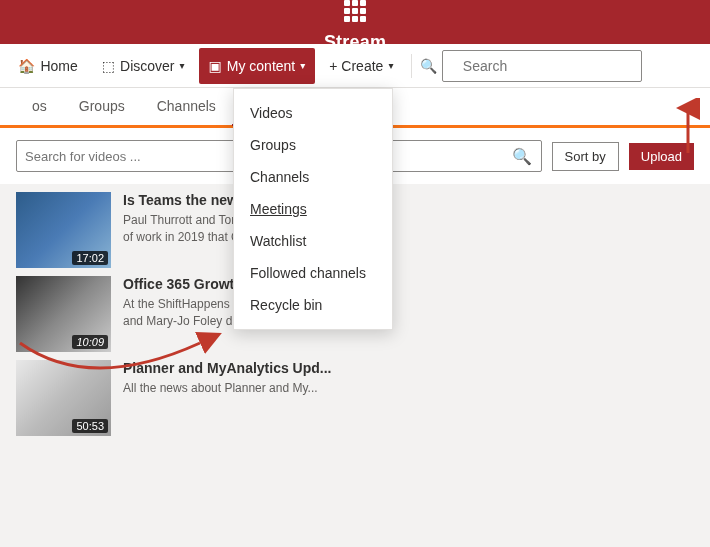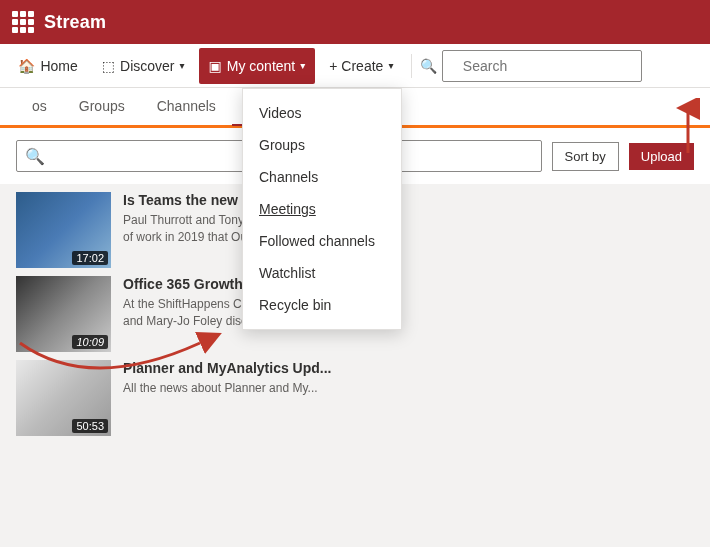--- a/index.html
+++ b/index.html
@@ -6,20 +6,21 @@
     body { font-family: 'Segoe UI', Arial, sans-serif; width: 710px; height: 547px; overflow: hidden; background: #f3f2f1; }
 
     
     .top-bar {
       background: #a4262c;
       height: 44px;
       display: flex;
       align-items: center;
       padding: 0 12px;
       gap: 10px;
+      flex-direction: column;
     }
     .waffle-icon {
       display: grid;
       grid-template-columns: repeat(3, 6px);
       gap: 2px;
       cursor: pointer;
     }
     .waffle-dot {
       width: 6px; height: 6px;
       background: white;
@@ -213,21 +214,21 @@
       position: absolute;
       top: 0;
       left: 0;
       right: 0;
       bottom: 0;
       z-index: 10;
     }
     .dropdown-menu {
       position: absolute;
       top: 0;
-      left: 242px;
+      left: 233px;
       width: 160px;
       background: white;
       box-shadow: 0 4px 16px rgba(0,0,0,0.18);
       border: 1px solid #e1dfdd;
       z-index: 20;
       padding: 8px 0;
     }
     .dropdown-item {
       padding: 8px 16px;
       font-size: 14px;
@@ -303,20 +304,21 @@
       <div class="tab">
         <span>Channels</span>
       </div>
       <div class="tab" style="color:#a4262c; border-bottom:2px solid #a4262c; font-weight:600;">
         <span>Meetings</span>
       </div>
     </div>
 
     <div class="content-header">
       <div class="search-videos-box">
+        <input type="text" placeholder="Search for videos ..." style="">
         <span style="color:#605e5c;">🔍</span>
       </div>
       <button class="sort-btn">Sort by</button>
       <button class="upload-btn">Upload</button>
     </div>
 
     <div class="video-list">
       <div class="video-item">
         <div class="video-thumb thumb1">
           <span class="duration">17:02</span>
@@ -357,22 +359,22 @@
       </svg>
     </div>
   </div>
 
   <div class="dropdown-overlay">
     <div class="dropdown-menu">
       <div class="dropdown-item">Videos</div>
       <div class="dropdown-item">Groups</div>
       <div class="dropdown-item">Channels</div>
       <div class="dropdown-item highlighted">Meetings</div>
+      <div class="dropdown-item">Watchlist</div>
       <div class="dropdown-item">Followed channels</div>
-      <div class="dropdown-item">Watchlist</div>
       <div class="dropdown-item">Recycle bin</div>
     </div>
 
     <div style="position:absolute; top:225px; left:10px; z-index:40; pointer-events:none;">
       <svg width="220" height="60" viewBox="0 0 220 60">
         <defs>
           <marker id="arrowhead-right" markerWidth="8" markerHeight="8" refX="0" refY="4" orient="auto">
             <polygon points="0 0, 8 4, 0 8" fill="#c0392b"></polygon>
           </marker>
         </defs>

